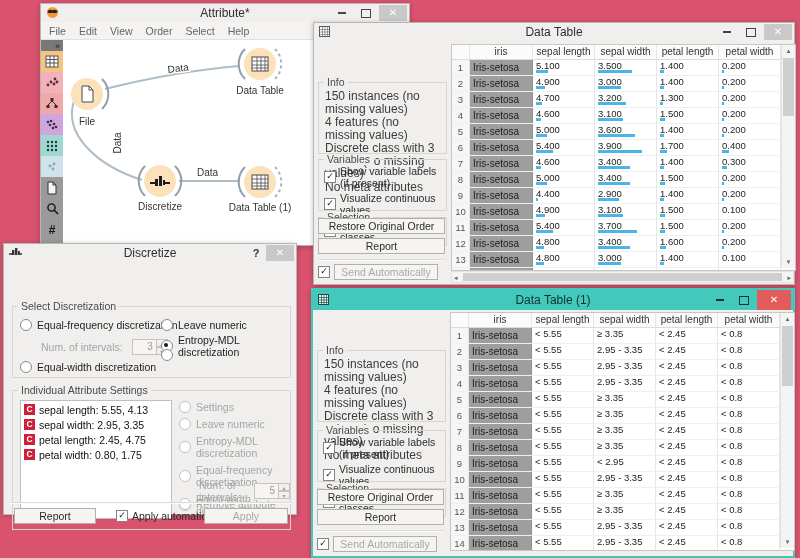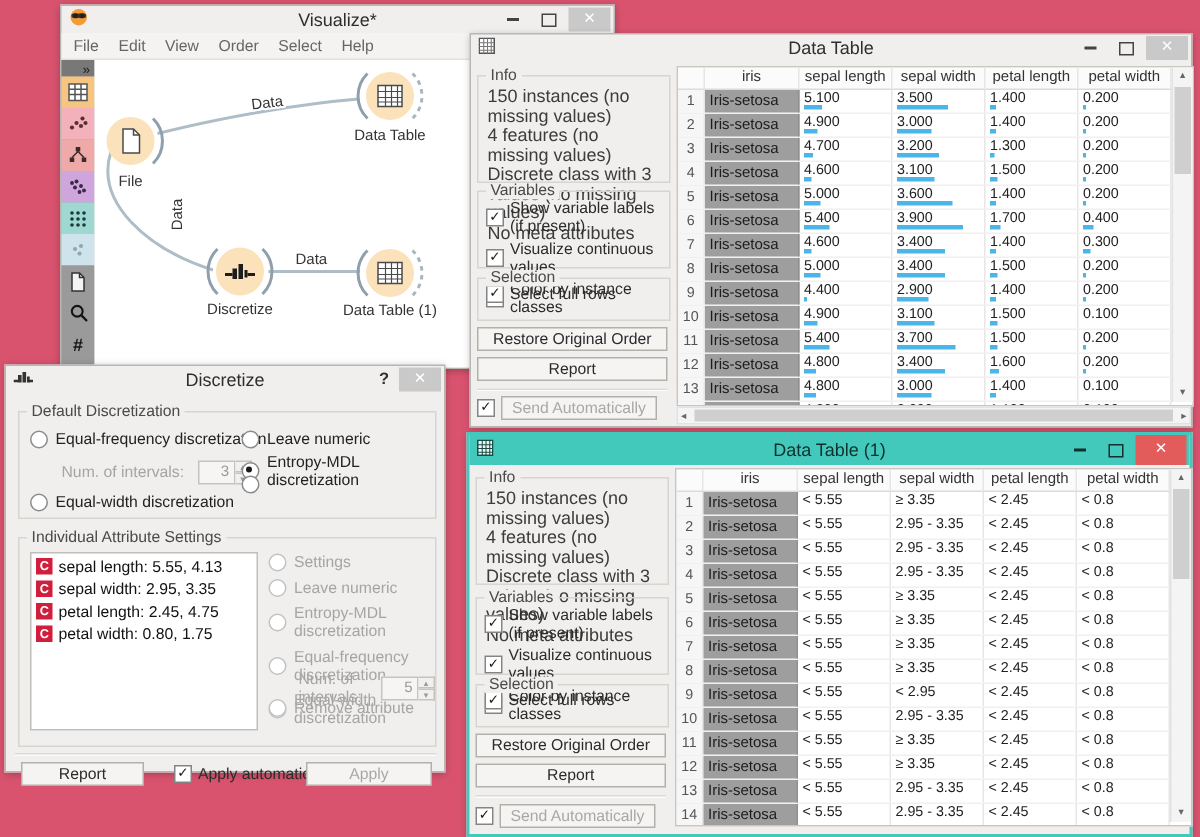--- a/index.html
+++ b/index.html
@@ -28,21 +28,21 @@
   #canvas-area{flex:1;background:#fff;position:relative;overflow:hidden;}
   .node{position:absolute;width:32px;height:32px;border-radius:50%;background:#fbe2ba;display:flex;align-items:center;justify-content:center;z-index:2;}
   .nlabel{position:absolute;width:100px;text-align:center;font-size:10px;color:#333;z-index:2;}
   #canvas-svg{position:absolute;left:0;top:0;z-index:1;}
   .edge{stroke:#aebdc6;stroke-width:2;fill:none;}
   .arc{stroke:#8fa0ac;stroke-width:2;fill:none;}
   .arc.dash{stroke-dasharray:3,3;stroke:#a8b6bf;}
   .edge-label{font-size:10px;fill:#333;paint-order:stroke;stroke:#ffffff;stroke-width:3px;font-family:"Liberation Sans",sans-serif;}
 
   
-  .group{position:absolute;border:1px solid #d8d5d1;}
+  .group{position:absolute;border:1px solid #d8d5d1;margin-top:32px;}
   .glabel{position:absolute;top:-6px;left:5px;background:#f0efee;padding:0 3px;font-size:10.5px;color:#4a4a4a;line-height:11px;}
   .cbrow{display:flex;align-items:center;gap:4px;font-size:10.5px;color:#2b2b2b;margin:3px 0 0 5px;}
   .cb{width:10px;height:10px;border:1px solid #848484;background:#fff;font-size:9px;line-height:9px;text-align:center;color:#1a1a1a;flex:none;}
   .btn{position:absolute;border:1px solid #b3b0ac;background:#f5f4f3;font-size:10.5px;color:#2b2b2b;text-align:center;line-height:15px;height:16px;box-sizing:border-box;}
   .btn.disabled{color:#a8a8a8;}
   .sepline{position:absolute;height:1px;background:#dddbd8;border-bottom:1px solid #fbfbfa;}
   .radio-row{display:flex;align-items:center;gap:5px;font-size:10.5px;color:#222;margin-top:4px;}
   .radio{width:10px;height:10px;border:1px solid #8b8b8b;border-radius:50%;background:#fff;position:relative;flex:none;}
   .radio.sel::after{content:'';position:absolute;left:2px;top:2px;width:4px;height:4px;border-radius:50%;background:#1a1a1a;}
   .radio-row.dis{color:#a5a5a5;} .radio-row.dis .radio{border-color:#c2c2c2;}
@@ -94,21 +94,21 @@
 <div class="win" id="win-canvas">
   <div class="titlebar">
     <span>
       <svg width="13" height="13">
           <circle cx="6.5" cy="6.5" r="5.5" fill="#f39c35"></circle>
           <rect x="1.5" y="4" width="10" height="3" rx="1.5" fill="#4a3320"></rect>
           <circle cx="4.3" cy="5.5" r="1.7" fill="#222"></circle>
           <circle cx="8.7" cy="5.5" r="1.7" fill="#222"></circle>
         </svg>
     </span>
-    <span class="tb-title">Visualize*</span>
+    <span class="tb-title">Attribute*</span>
     <span class="winbtns">
       <span class="wb">
           <span class="glyph-min"></span>
         </span>
       <span class="wb">
           <span class="glyph-max"></span>
         </span>
       <span class="wb-close">✕</span>
     </span>
   </div>
@@ -451,21 +451,21 @@
           <rect x="9" y="4" width="1.8" height="4" fill="#333"></rect>
         </svg></span>
     <span class="tb-title">Discretize</span>
     <span class="winbtns">
       <span class="wb" style="width:16px;font-weight:bold;color:#333;">?</span>
       <span class="wb-close">✕</span>
     </span>
   </div>
   <div id="disc-body">
     <div class="group" style="left:8px;top:12px;width:277px;height:70px;">
-      <span class="glabel">Default Discretization</span>
+      <span class="glabel">Select Discretization</span>
       <div class="radio-row" style="position:absolute;left:7px;top:8px;">
         <span class="radio"></span>
           <span>Equal-frequency discretization</span>
       </div>
       <div class="radio-row dis" style="position:absolute;left:28px;top:28px;">
         <span>Num. of intervals:</span>
         <span class="spin">
           <span class="spinval">3</span>
           <span class="spinarr">
               <span>▴</span>

